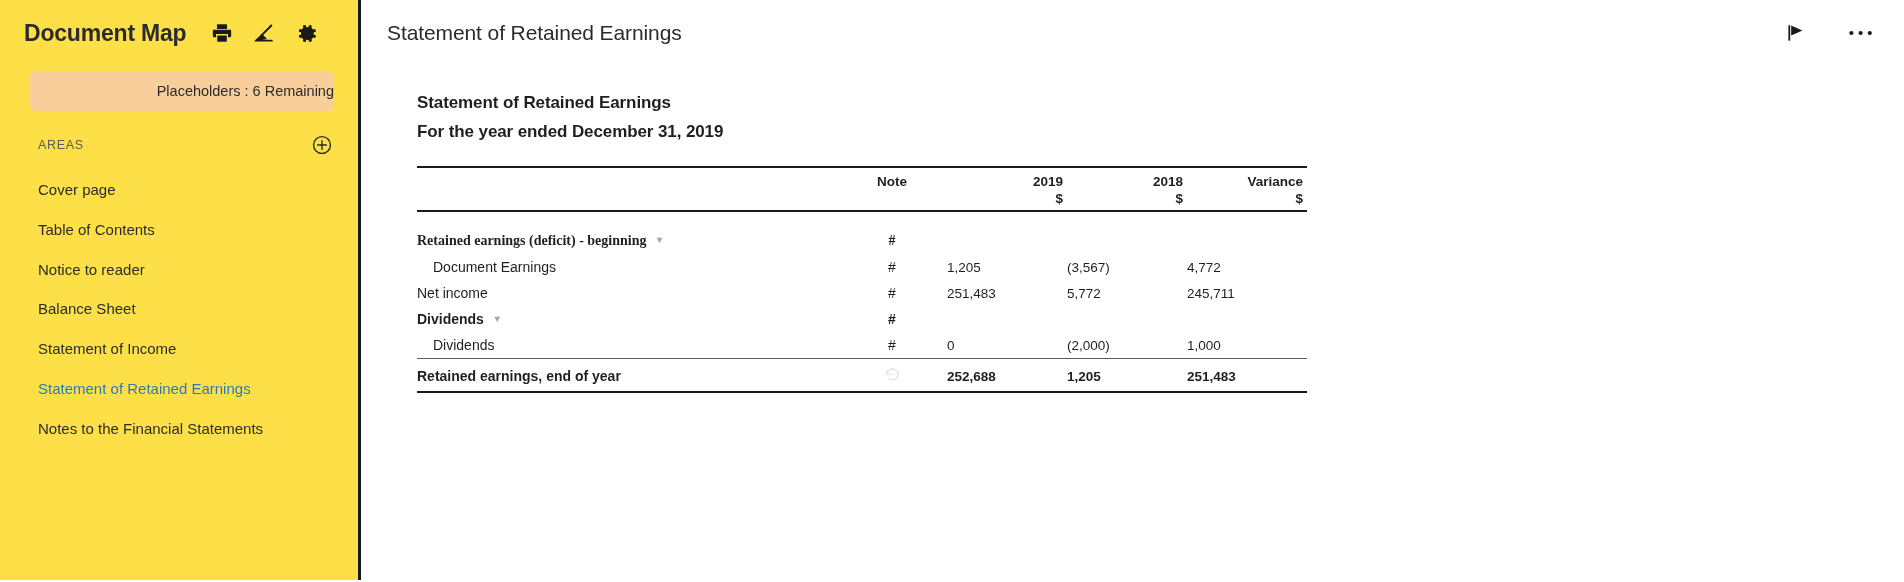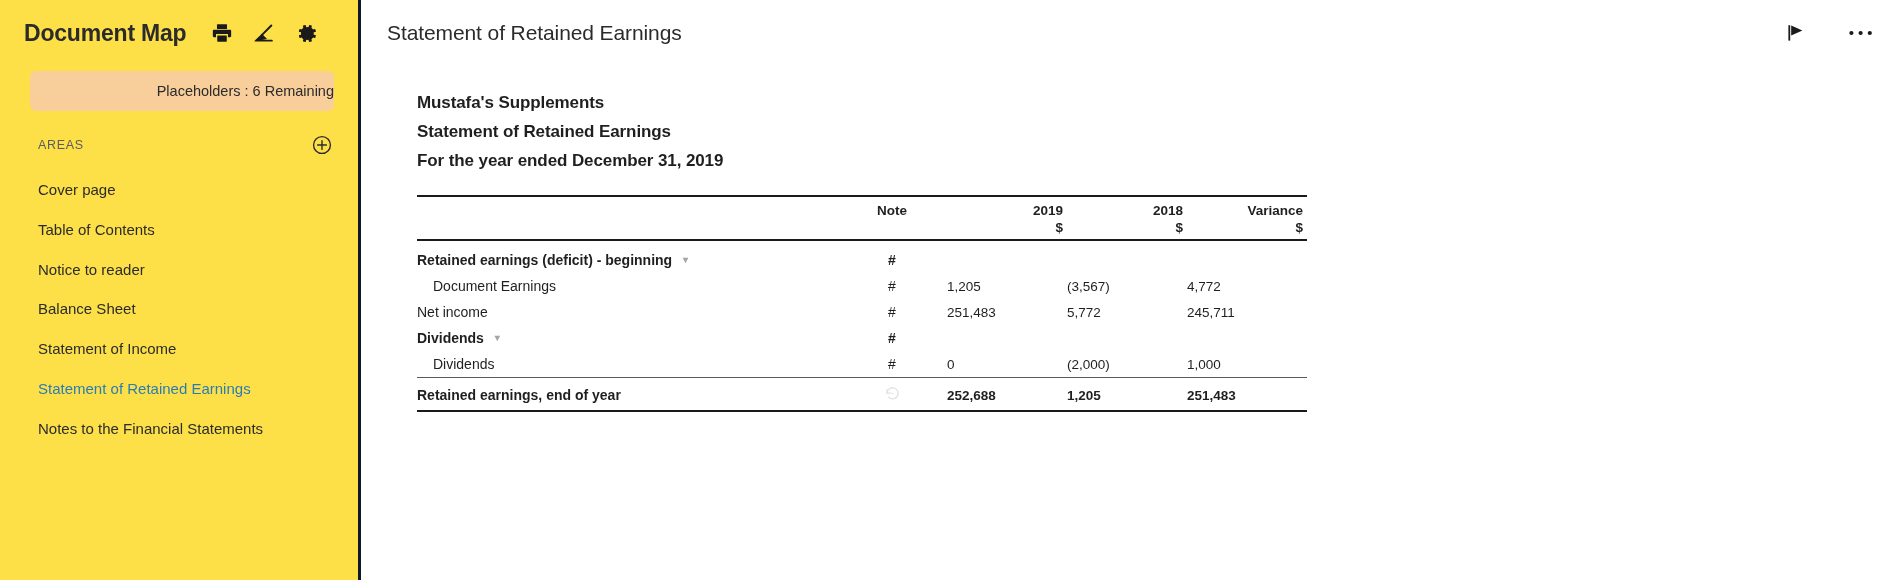--- a/index.html
+++ b/index.html
@@ -151,21 +151,21 @@
   .fin-table tr.hdr-cur th {
     font-weight: 700;
     font-size: 13.5px;
     padding-bottom: 4px;
     border-bottom: 2.5px solid #1a1a1a;
   }
   .fin-table tr.hdr-cur th.h-num { text-align: right; padding-right: 4px; }
   .fin-table tr.hdr-cur th.h-lbl, .fin-table tr.hdr-cur th.h-note { }
 
   .fin-table tbody td { padding: 5px 0; height: 23px; vertical-align: middle; }
-  .fin-table tbody tr:first-child td { padding-top: 11px; }
+  .fin-table tbody tr:first-child td { padding-top: 21px; font-family: Liberation Serif, serif; }
   .fin-table td.lbl { text-align: left; font-size: 14px; }
   .fin-table td.lbl .chev { margin-left: 7px; color: #a5a5a5; font-size: 10px; cursor: pointer; display:inline-block; vertical-align: 2px;}
   .fin-table td.note { text-align: center; font-size: 14px; }
   .fin-table td.num { text-align: left; padding-right: 4px; font-size: 13.5px; }
   tr.bold td { font-weight: 700; }
   tr.indent td.lbl { padding-left: 16px; }
   tr.total td { border-top: 1.1px solid #5a5a5a; padding-top: 7px; }
   tr.total { font-weight: 700; }
   .table-bottom-rule {
     width: 890px;
@@ -249,21 +249,20 @@
             <circle cx="12.6" cy="4" r="2.1"></circle>
             <circle cx="21.8" cy="4" r="2.1"></circle>
           </svg>
         </span>
       </div>
     </div>
 
     <div class="doc-body">
 
       <div class="doc-title-block">
-        <div class="dt">Mustafa's Supplements</div>
         <div class="dt">Statement of Retained Earnings</div>
         <div class="dt">For the year ended December 31, 2019</div>
       </div>
 
       <table class="fin-table">
         <colgroup>
           <col class="c-label">
             <col class="c-note">
             <col class="c-num">
             <col class="c-num">

